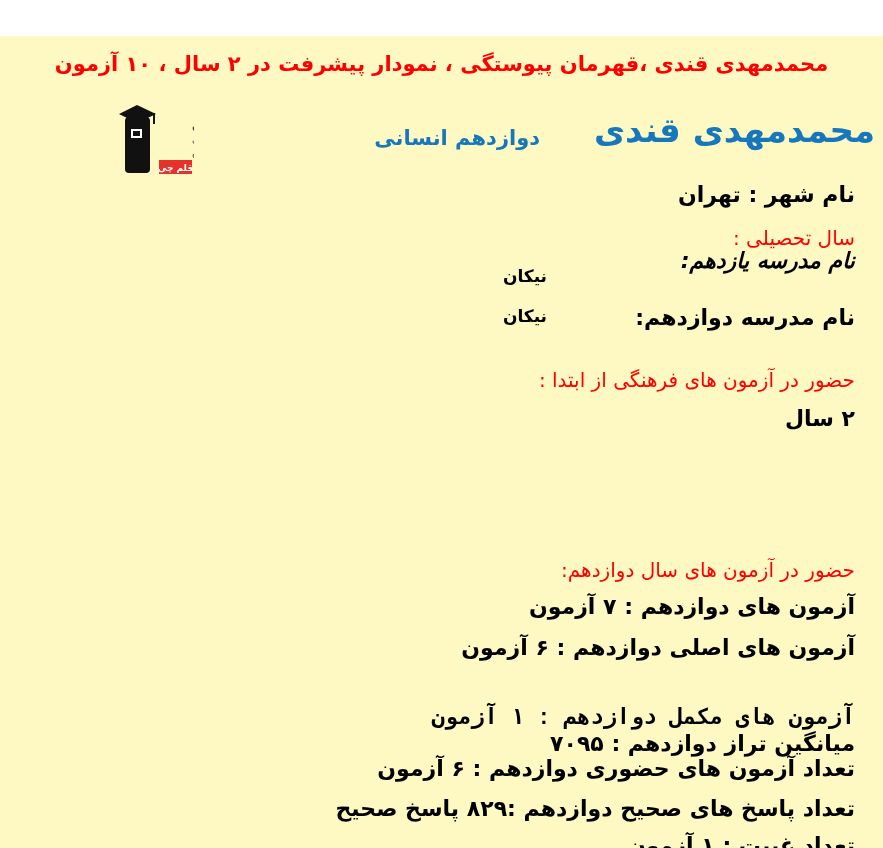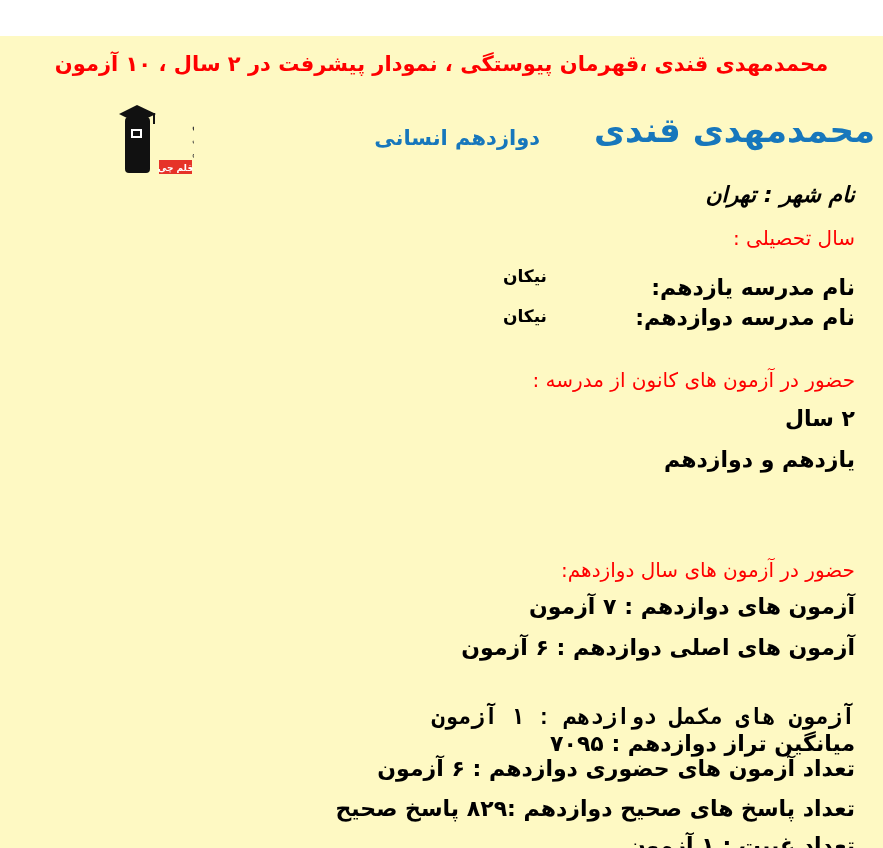--- a/index.html
+++ b/index.html
@@ -85,32 +85,31 @@
       <text x="74" y="56" text-anchor="end" font-size="10" fill="#3c3c3c" direction="rtl">آموزش</text>
 
       <rect x="41" y="60" width="33" height="14" fill="#e63329"></rect>
       <text x="57.5" y="71" text-anchor="middle" font-size="9" font-weight="bold" fill="#ffffff" direction="rtl">قلم چی</text>
     </svg>
   </div>
 
   <div class="abs student-name">محمدمهدی قندی</div>
   <div class="abs grade-field">دوازدهم انسانی</div>
 
-  <div class="abs black-line" style="top:146px;font-style:italic;">نام شهر : تهران</div>
+  <div class="abs black-line" style="top:146px;">نام شهر : تهران</div>
   <div class="abs red-heading" style="top:190px;">سال تحصیلی :</div>
 
-  <div class="abs black-line" style="top:239px;">نام مدرسه یازدهم:</div>
+  <div class="abs black-line" style="top:212px;font-style:italic;">نام مدرسه یازدهم:</div>
   <div class="abs school-value" style="top:230px;">نیکان</div>
 
   <div class="abs black-line" style="top:269px;">نام مدرسه دوازدهم:</div>
   <div class="abs school-value" style="top:270px;">نیکان</div>
 
-  <div class="abs red-heading" style="top:332px;">حضور در آزمون های کانون از مدرسه :</div>
+  <div class="abs red-heading" style="top:332px;">حضور در آزمون های فرهنگی از ابتدا :</div>
   <div class="abs black-line" style="top:370px;">۲ سال</div>
-  <div class="abs black-line" style="top:411px;">یازدهم و دوازدهم</div>
 
   <div class="abs red-heading" style="top:522px;">حضور در آزمون های سال دوازدهم:</div>
   <div class="abs black-line" style="top:558px;">آزمون های دوازدهم : ۷ آزمون</div>
   <div class="abs black-line" style="top:599px;">آزمون های اصلی دوازدهم : ۶ آزمون</div>
   <div class="abs black-line" style="top:668px;font-family:Liberation Mono, monospace;">آزمون های مکمل دوازدهم : ۱ آزمون</div>
   <div class="abs black-line" style="top:695px;">میانگین تراز دوازدهم : ۷۰۹۵</div>
   <div class="abs black-line" style="top:720px;">تعداد آزمون های حضوری دوازدهم : ۶ آزمون</div>
   <div class="abs black-line" style="top:760px;">تعداد پاسخ های صحیح دوازدهم :۸۲۹ پاسخ صحیح</div>
   <div class="abs black-line" style="top:797px;">تعداد غیبت : ۱ آزمون</div>
 

